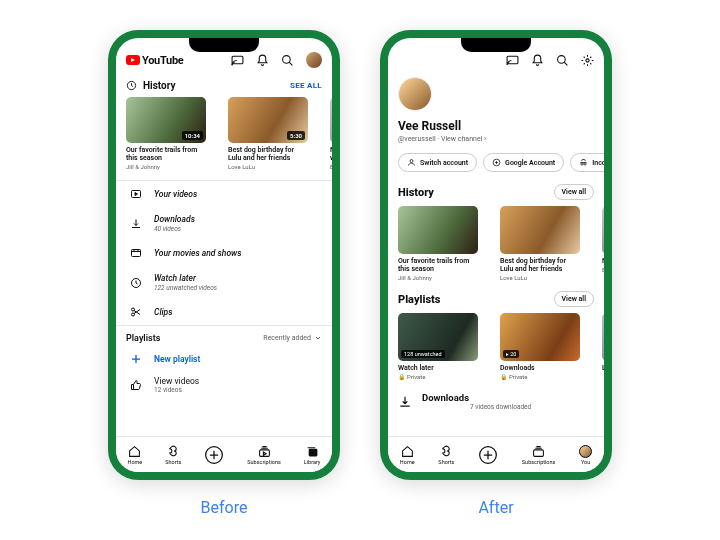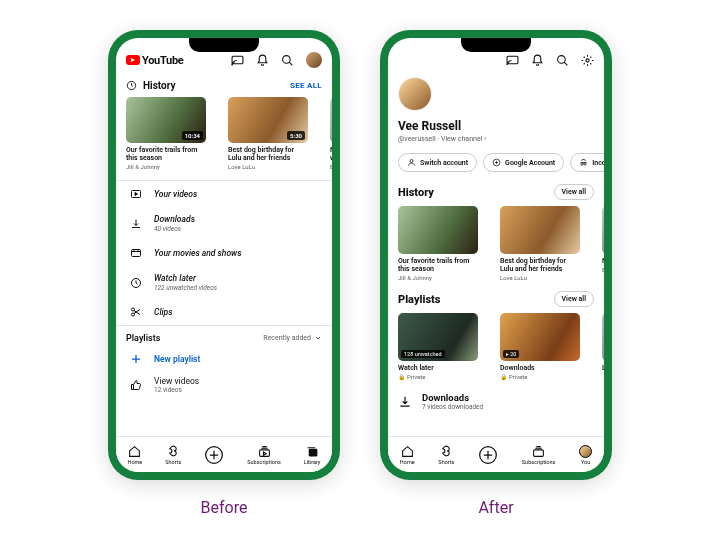--- a/index.html
+++ b/index.html
@@ -227,21 +227,21 @@
   .sec2 .t { font-size:11px; font-weight:800; }
   .after-card .thumb { height:48px; }
   .phone .badge {
     position:absolute; left:3px; bottom:3px;
     background:rgba(0,0,0,.8); color:#fff;
     font-size:5.5px; padding:1px 3px; border-radius:2px;
   }
   .caption {
     margin-top: 18px;
     font-size: 16px;
-    color: #701a75;
+    color: #3b82f6;
   }
   
   .t-trail   { background: linear-gradient(120deg,#a8c49a,#4d6b3d 60%,#2e1f14);}
   .t-dog     { background: linear-gradient(120deg,#d8a05a,#8b5a2b 60%,#e7cba4);}
   .t-bike    { background: linear-gradient(120deg,#c9ccd1,#8a8d91 60%,#d86b4a);}
   .t-wl      { background: linear-gradient(120deg,#3d5a4a,#1e2a22 70%,#8a9c7a);}
   .t-fav     { background: linear-gradient(120deg,#e0a24d,#7a3e17 70%,#c86b2d);}
   .t-lik     { background: linear-gradient(120deg,#b8c0c8,#6a7078);}
 </style>
 </head>
@@ -550,21 +550,21 @@
                 </div>
             </div>
           </div>
 
           <div style="display:flex;gap:10px;align-items:center;padding:6px 10px 0 10px;">
             <svg width="14" height="14" viewBox="0 0 24 24" fill="none" stroke="currentColor" stroke-width="2">
                 <path d="M12 3v12m0 0l-4-4m4 4l4-4M4 19h16"></path>
               </svg>
             <div>
               <div style="font-size:9.5px;font-weight:700;">Downloads</div>
-              <div style="font-size:6.5px;color:#606060;">7 videos downloaded</div>
+              <div style="font-size:6.5px;color:#606060;margin-left:48px;">7 videos downloaded</div>
             </div>
           </div>
 
         </div>
 
         <div class="bottomnav">
           <div class="bn">
             <svg viewBox="0 0 24 24" fill="none" stroke="currentColor" stroke-width="2">
                 <path d="M3 11l9-8 9 8v10H3z"></path>
               </svg>

